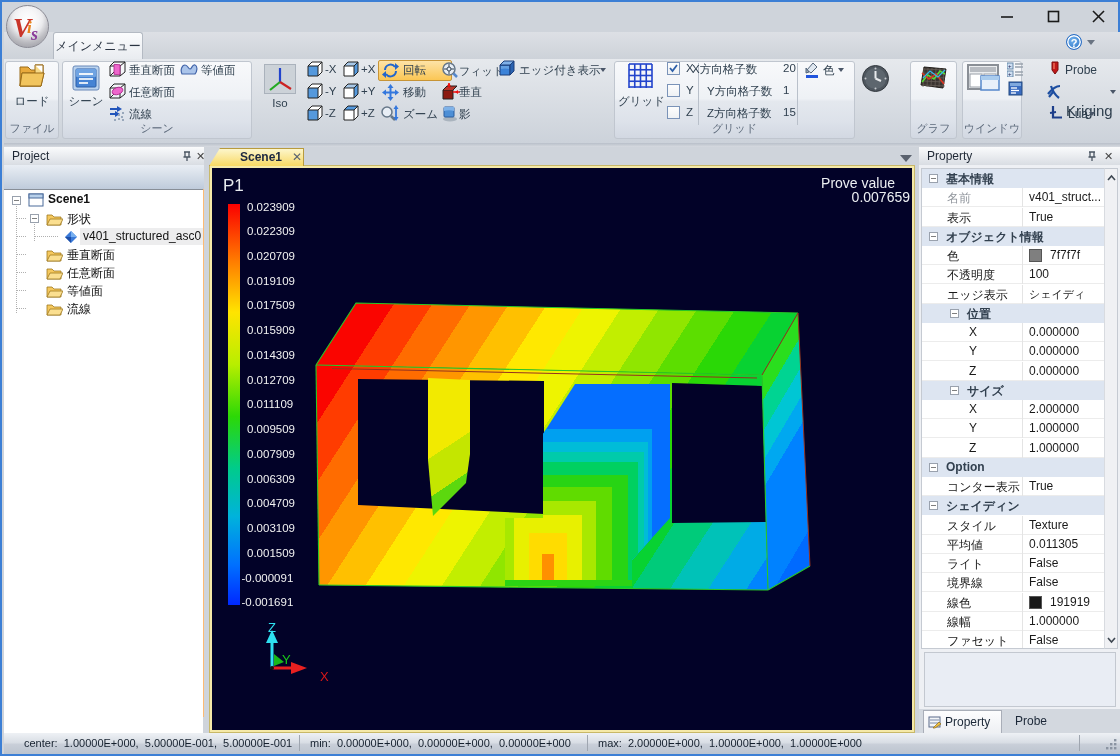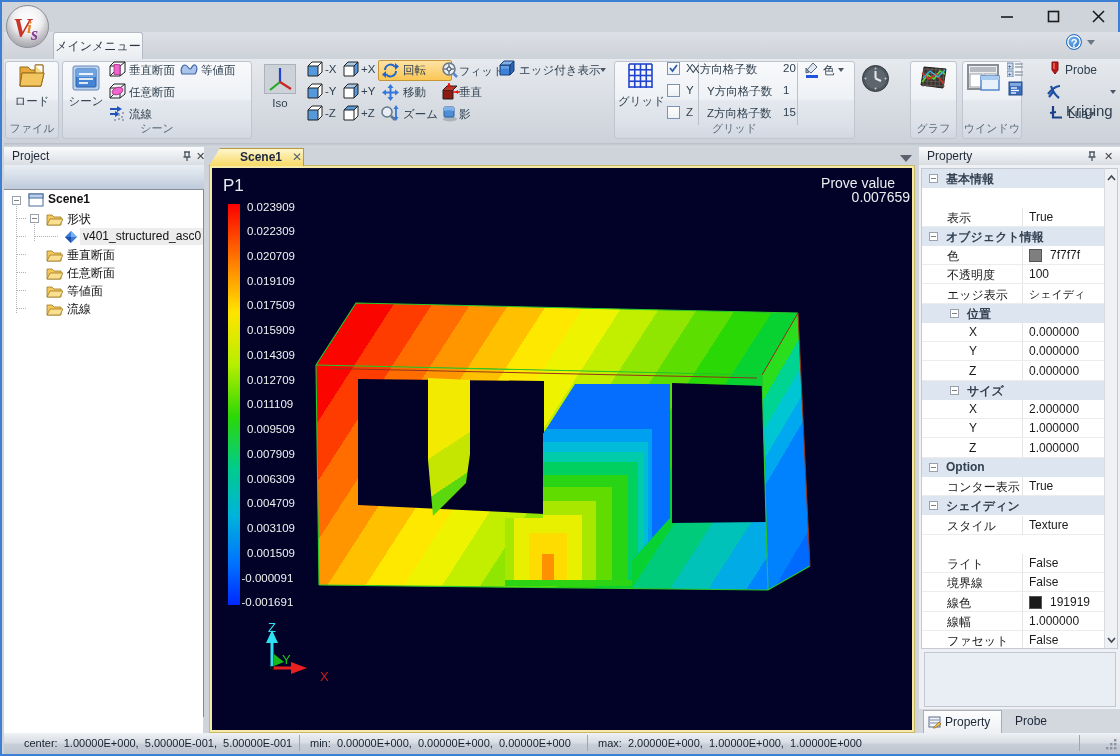--- a/index.html
+++ b/index.html
@@ -8,21 +8,21 @@
 #tabrow{position:absolute;left:2px;top:30px;width:1116px;height:27px;background:linear-gradient(#dde0e5,#cdd2d9)}
 #maintab{position:absolute;left:51px;top:30px;width:90px;height:27px;background:linear-gradient(#fbfcfd,#e9ecf0);border:1px solid #b4bac3;border-bottom:none;border-radius:3px 3px 0 0;font-size:12px;color:#2a3442;text-align:center;line-height:26px}
 #ribbon{position:absolute;left:2px;top:57px;width:1116px;height:84px;background:linear-gradient(#e6e9ed,#ccd2da)}
 #ribbonline{position:absolute;left:2px;top:141px;width:1116px;height:4px;background:linear-gradient(#b8bfc9,#d6dae0)}
 .grp{position:absolute;top:59px;height:78px;border:1px solid #c0c6cf;border-radius:3px;background:linear-gradient(180deg,#f8f9fb 0%,#eef1f5 48%,#e4e8ee 52%,#dde2ea 78%,#d2d8e2 100%)}
 .grplabel{position:absolute;bottom:2px;left:0;width:100%;text-align:center;font-size:11px;color:#5d6a7b}
 .ritext{position:absolute;font-size:11.5px;color:#30404f;white-space:nowrap}
 .logo{position:absolute;left:4px;top:3px;width:43px;height:43px;border-radius:50%;background:radial-gradient(circle at 50% 35%,#ffffff 0%,#f2f2f4 45%,#c9c9ce 75%,#9a9aa2 100%);border:1px solid #8a8a94;box-shadow:inset 0 -8px 10px rgba(120,120,130,.35)}
 #helpbtn{position:absolute;left:1064px;top:32px;width:16px;height:16px;border-radius:50%;background:radial-gradient(circle at 40% 35%,#6fb0ec,#2a6fc2);border:1.5px solid #2a6ec5;box-shadow:inset 0 0 0 1.5px #fff;color:#fff;font-size:11px;font-weight:bold;text-align:center;line-height:16px}
 
-#leftpanel{position:absolute;left:2px;top:145px;width:200px;height:570px;background:#22c55e}
+#leftpanel{position:absolute;left:2px;top:145px;width:200px;height:570px;background:#fdba74}
 #rightpanel{position:absolute;left:917px;top:145px;width:201px;height:586px;background:#eef0f4}
 .panelhdr{position:absolute;left:0;top:0;width:100%;height:18px;background:linear-gradient(#fafbfc,#d9dde3);font-size:12px;color:#1f2835;padding-left:8px;line-height:18px}
 .pin{position:absolute;top:3px;font-size:11px;color:#444}
 #treebox{position:absolute;left:0px;top:42px;width:199px;height:544px;background:#fff;border-top:1px solid #888e97}
 #lpgrad{position:absolute;left:0;top:18px;width:200px;height:24px;background:linear-gradient(#e9eef4,#bfcbdb)}
 #statusbar{position:absolute;left:2px;top:731px;width:1116px;height:21px;background:linear-gradient(#eef1f5 0%,#d9dee5 45%,#c8ced8 55%,#bcc4cf 100%);font-size:11px;color:#15202e}
 #statusbot{position:absolute;left:2px;top:752px;width:1116px;height:2px;background:#3c7fd5}
 .sbtext{position:absolute;top:4px;white-space:nowrap}
 .sbsep{position:absolute;top:2px;width:1px;height:16px;background:#9fa6b0}
 
@@ -617,20 +617,25 @@
             <path d="M2,1 L8,1 M3,1 L3,6 M7,1 L7,6 M1.5,6 L8.5,6 M5,6 L5,10"></path>
           </g>
         </svg></div>
  <div class="pin" style="left:185px">✕</div>
 </div>
 <div id="propgrid" style="position:absolute;left:919px;top:166px;width:183px;height:481px;background:#fff;border:1px solid #c5cad2;border-right:none;overflow:hidden">
 <div style="position:absolute;left:0;top:0.0px;width:183px;height:19.25px;background:#dde5f1">
         <span style="position:absolute;left:7px;top:5px;width:9px;height:9px;background:#fff;border:1px solid #99a1ad;font-size:9px;line-height:7px;text-align:center;color:#333">–</span>
         <span style="position:absolute;left:24px;top:2px;font-size:12px;font-weight:bold;color:#32404f">基本情報</span>
       </div>
+<div style="position:absolute;left:0;top:19.2px;width:183px;height:19.25px;background:#fff;border-bottom:1px solid #ececec">
+        <span style="position:absolute;left:25px;top:2px;font-size:12px;color:#90959c">名前</span>
+        <span style="position:absolute;left:100px;top:0;width:1px;height:19px;background:#e4e4e4"></span>
+        <span style="position:absolute;left:107px;top:2px;font-size:12px;color:#1a1a1a">v401_struct...</span>
+      </div>
 <div style="position:absolute;left:0;top:38.5px;width:183px;height:19.25px;background:#fff;border-bottom:1px solid #ececec">
         <span style="position:absolute;left:25px;top:2px;font-size:12px;color:#1a1a1a">表示</span>
         <span style="position:absolute;left:100px;top:0;width:1px;height:19px;background:#e4e4e4"></span>
         <span style="position:absolute;left:107px;top:2px;font-size:12px;color:#1a1a1a">True</span>
       </div>
 <div style="position:absolute;left:0;top:57.8px;width:183px;height:19.25px;background:#dde5f1">
         <span style="position:absolute;left:7px;top:5px;width:9px;height:9px;background:#fff;border:1px solid #99a1ad;font-size:9px;line-height:7px;text-align:center;color:#333">–</span>
         <span style="position:absolute;left:24px;top:2px;font-size:12px;font-weight:bold;color:#32404f">オブジェクト情報</span>
       </div>
 <div style="position:absolute;left:0;top:77.0px;width:183px;height:19.25px;background:#fff;border-bottom:1px solid #ececec">
@@ -697,20 +702,25 @@
         <span style="position:absolute;left:107px;top:2px;font-size:12px;color:#1a1a1a">True</span>
       </div>
 <div style="position:absolute;left:0;top:327.2px;width:183px;height:19.25px;background:#dde5f1">
         <span style="position:absolute;left:7px;top:5px;width:9px;height:9px;background:#fff;border:1px solid #99a1ad;font-size:9px;line-height:7px;text-align:center;color:#333">–</span>
         <span style="position:absolute;left:24px;top:2px;font-size:12px;font-weight:bold;color:#32404f">シェイディン</span>
       </div>
 <div style="position:absolute;left:0;top:346.5px;width:183px;height:19.25px;background:#fff;border-bottom:1px solid #ececec">
         <span style="position:absolute;left:25px;top:2px;font-size:12px;color:#1a1a1a">スタイル</span>
         <span style="position:absolute;left:100px;top:0;width:1px;height:19px;background:#e4e4e4"></span>
         <span style="position:absolute;left:107px;top:2px;font-size:12px;color:#1a1a1a">Texture</span>
+      </div>
+<div style="position:absolute;left:0;top:365.8px;width:183px;height:19.25px;background:#fff;border-bottom:1px solid #ececec">
+        <span style="position:absolute;left:25px;top:2px;font-size:12px;color:#1a1a1a">平均値</span>
+        <span style="position:absolute;left:100px;top:0;width:1px;height:19px;background:#e4e4e4"></span>
+        <span style="position:absolute;left:107px;top:2px;font-size:12px;color:#1a1a1a">0.011305</span>
       </div>
 <div style="position:absolute;left:0;top:385.0px;width:183px;height:19.25px;background:#fff;border-bottom:1px solid #ececec">
         <span style="position:absolute;left:25px;top:2px;font-size:12px;color:#1a1a1a">ライト</span>
         <span style="position:absolute;left:100px;top:0;width:1px;height:19px;background:#e4e4e4"></span>
         <span style="position:absolute;left:107px;top:2px;font-size:12px;color:#1a1a1a">False</span>
       </div>
 <div style="position:absolute;left:0;top:404.2px;width:183px;height:19.25px;background:#fff;border-bottom:1px solid #ececec">
         <span style="position:absolute;left:25px;top:2px;font-size:12px;color:#1a1a1a">境界線</span>
         <span style="position:absolute;left:100px;top:0;width:1px;height:19px;background:#e4e4e4"></span>
         <span style="position:absolute;left:107px;top:2px;font-size:12px;color:#1a1a1a">False</span>

